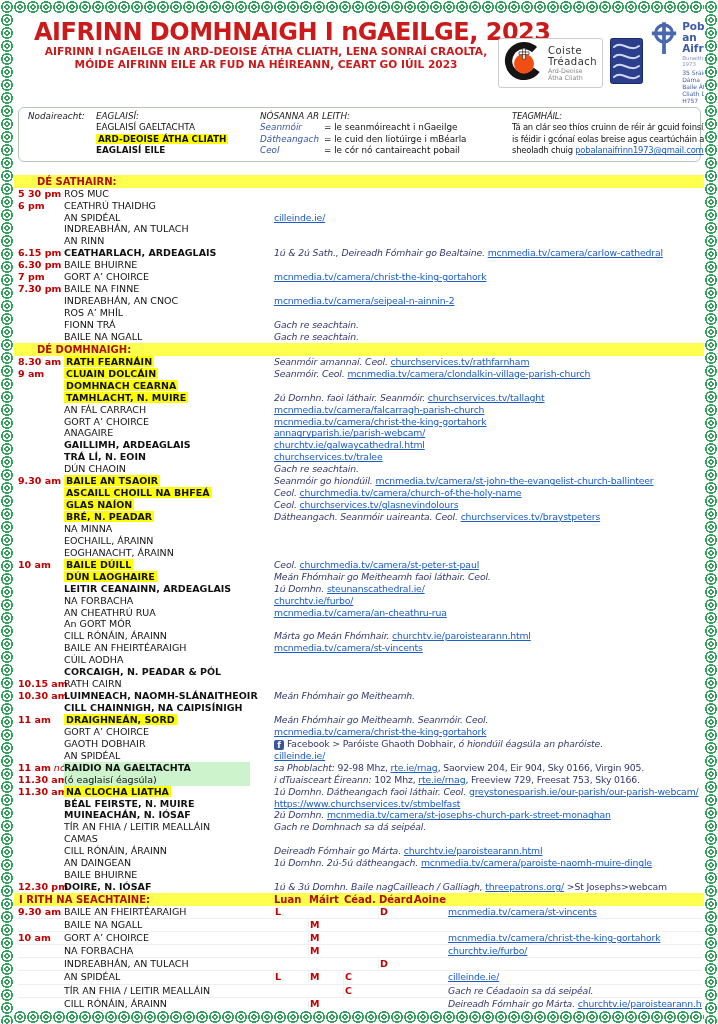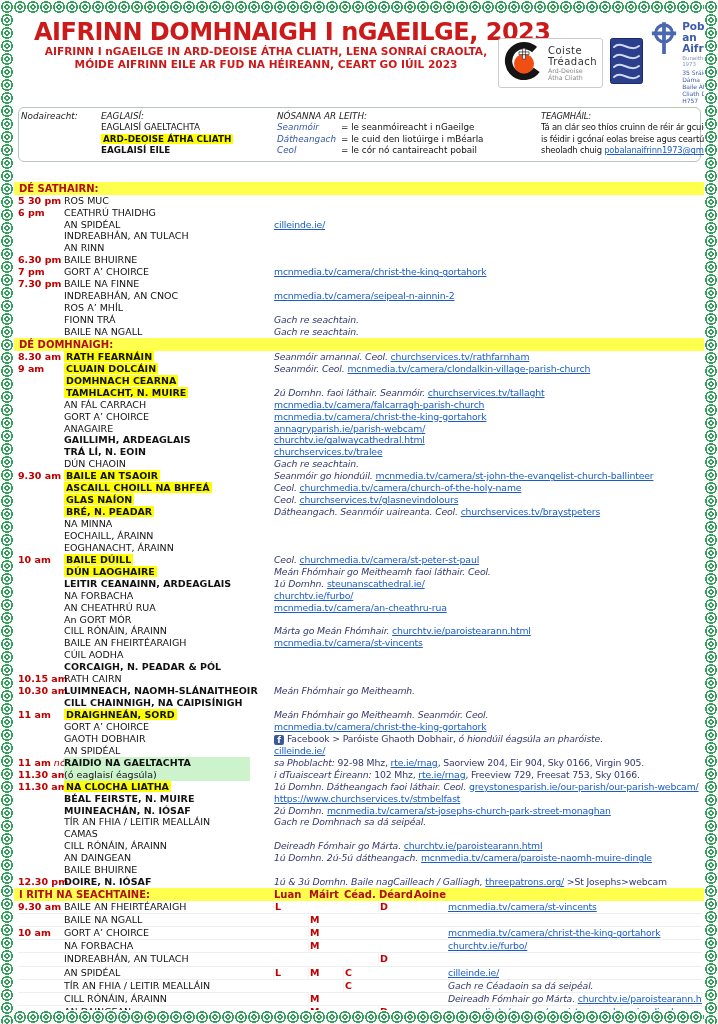--- a/index.html
+++ b/index.html
@@ -21,33 +21,33 @@
   .sub{font-size:10.6px;line-height:12.5px;font-weight:bold;color:#cc1a1a;white-space:nowrap;}
   .logos{display:flex;align-items:center;gap:7px;padding:2px 2px 0 0;}
   .coiste{display:flex;align-items:center;gap:4px;border:1px solid #ccc;border-radius:3px;padding:2px 5px;background:#fff;}
   .coiste-txt .l1{font-size:10px;color:#333;letter-spacing:0.5px;}
   .coiste-txt .l2{font-size:6.3px;color:#888;}
   .pobal{display:flex;align-items:flex-start;gap:4px;}
   .pobal-txt .p1,.pobal-txt .p2{font-size:10.5px;font-weight:bold;color:#3c5aa8;line-height:11px;}
   .pobal-txt .p3{font-size:5.5px;color:#8a97c0;margin:1px 0 2px 0;}
   .pobal-txt .p4{font-size:6px;color:#3c5aa8;line-height:7px;}
   
-  .legend{border:1px solid #b9c6ba;border-radius:6px;margin:1px 1px 20px 0;padding:3px 6px 4px 2px;
-          display:grid;grid-template-columns:60px 156px 244px 1fr;column-gap:20px;
+  .legend{border:1px solid #b9c6ba;border-radius:6px;margin:1px 1px 13px 0;padding:3px 6px 4px 9px;
+          display:grid;grid-template-columns:60px 156px 244px 1fr;column-gap:8px;
           font-size:8.8px;line-height:11.4px;color:#111;}
   .leg-h{font-style:italic;color:#222;}
   .leg-item{white-space:nowrap;}
   .leg-item.b{font-weight:bold;}
   .leg-item.hl span{background:#ffff00;font-weight:bold;padding:0 2px;}
   .cust{display:grid;grid-template-columns:64px 1fr;white-space:nowrap;}
   .cust .term{font-style:italic;color:#3355aa;}
   .contact{font-size:8.4px;line-height:11.4px;white-space:nowrap;letter-spacing:-0.2px;}
   
   .band{background:#ffff4d;color:#b01010;font-weight:bold;font-size:10px;line-height:13px;height:13px;
-        margin:0 -2px 0 -4px;padding-left:5px;white-space:nowrap;}
+        margin:0 -2px 0 -4px;padding-left:23px;white-space:nowrap;}
   .band.wkband{display:grid;grid-template-columns:255px 35px 35px 35px 35px 35px 1fr;padding-left:5px;}
   .band .dayh{color:#b01010;}
   
   .rows{width:100%;}
   .row{display:grid;grid-template-columns:46px 210px 1fr;line-height:11.95px;height:11.95px;align-items:baseline;}
   .row.wk{grid-template-columns:46px 209px 35px 35px 35px 35px 35px 1fr;border-bottom:1px solid #efefef;line-height:12.1px;height:12.1px;}
   .time{color:#c00000;font-weight:bold;font-size:9.5px;white-space:nowrap;}
   .tsfx{color:#c00000;font-weight:normal;font-style:italic;text-align:center;}
   .name{font-size:9.5px;color:#111;white-space:nowrap;overflow:hidden;}
   .name.b,.name.hl,.name.g{font-weight:bold;}
@@ -174,20 +174,25 @@
           <span class="time"></span>
           <span class="name "><span class="nm-in">INDREABHÁN, AN TULACH</span></span>
           <span class="note"></span>
         </div>
         <div class="row">
           <span class="time"></span>
           <span class="name "><span class="nm-in">AN RINN</span></span>
           <span class="note"></span>
         </div>
         <div class="row">
+          <span class="time">6.15 pm</span>
+          <span class="name b"><span class="nm-in">CEATHARLACH, ARDEAGLAIS</span></span>
+          <span class="note"><span class="ni">1ú &amp; 2ú Sath., Deireadh Fómhair go Bealtaine. </span><a class="lnk" href="#">mcnmedia.tv/camera/carlow-cathedral</a></span>
+        </div>
+        <div class="row">
           <span class="time">6.30 pm</span>
           <span class="name "><span class="nm-in">BAILE BHUIRNE</span></span>
           <span class="note"></span>
         </div>
         <div class="row">
           <span class="time">7 pm</span>
           <span class="name "><span class="nm-in">GORT A’ CHOIRCE</span></span>
           <span class="note"><a class="lnk" href="#">mcnmedia.tv/camera/christ-the-king-gortahork</a></span>
         </div>
         <div class="row">

